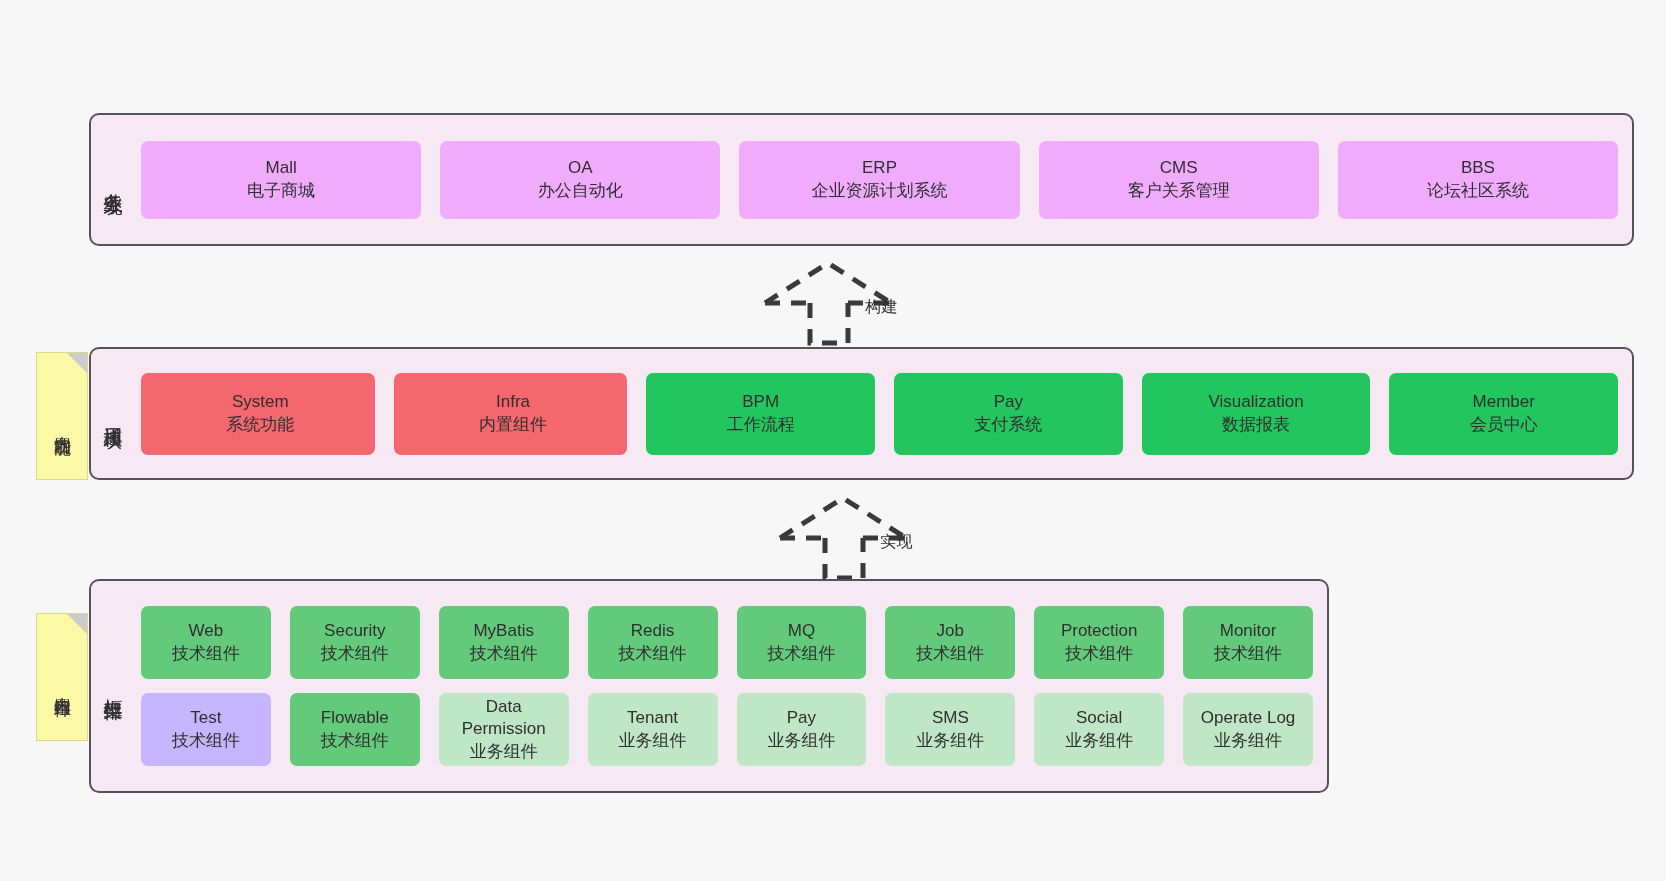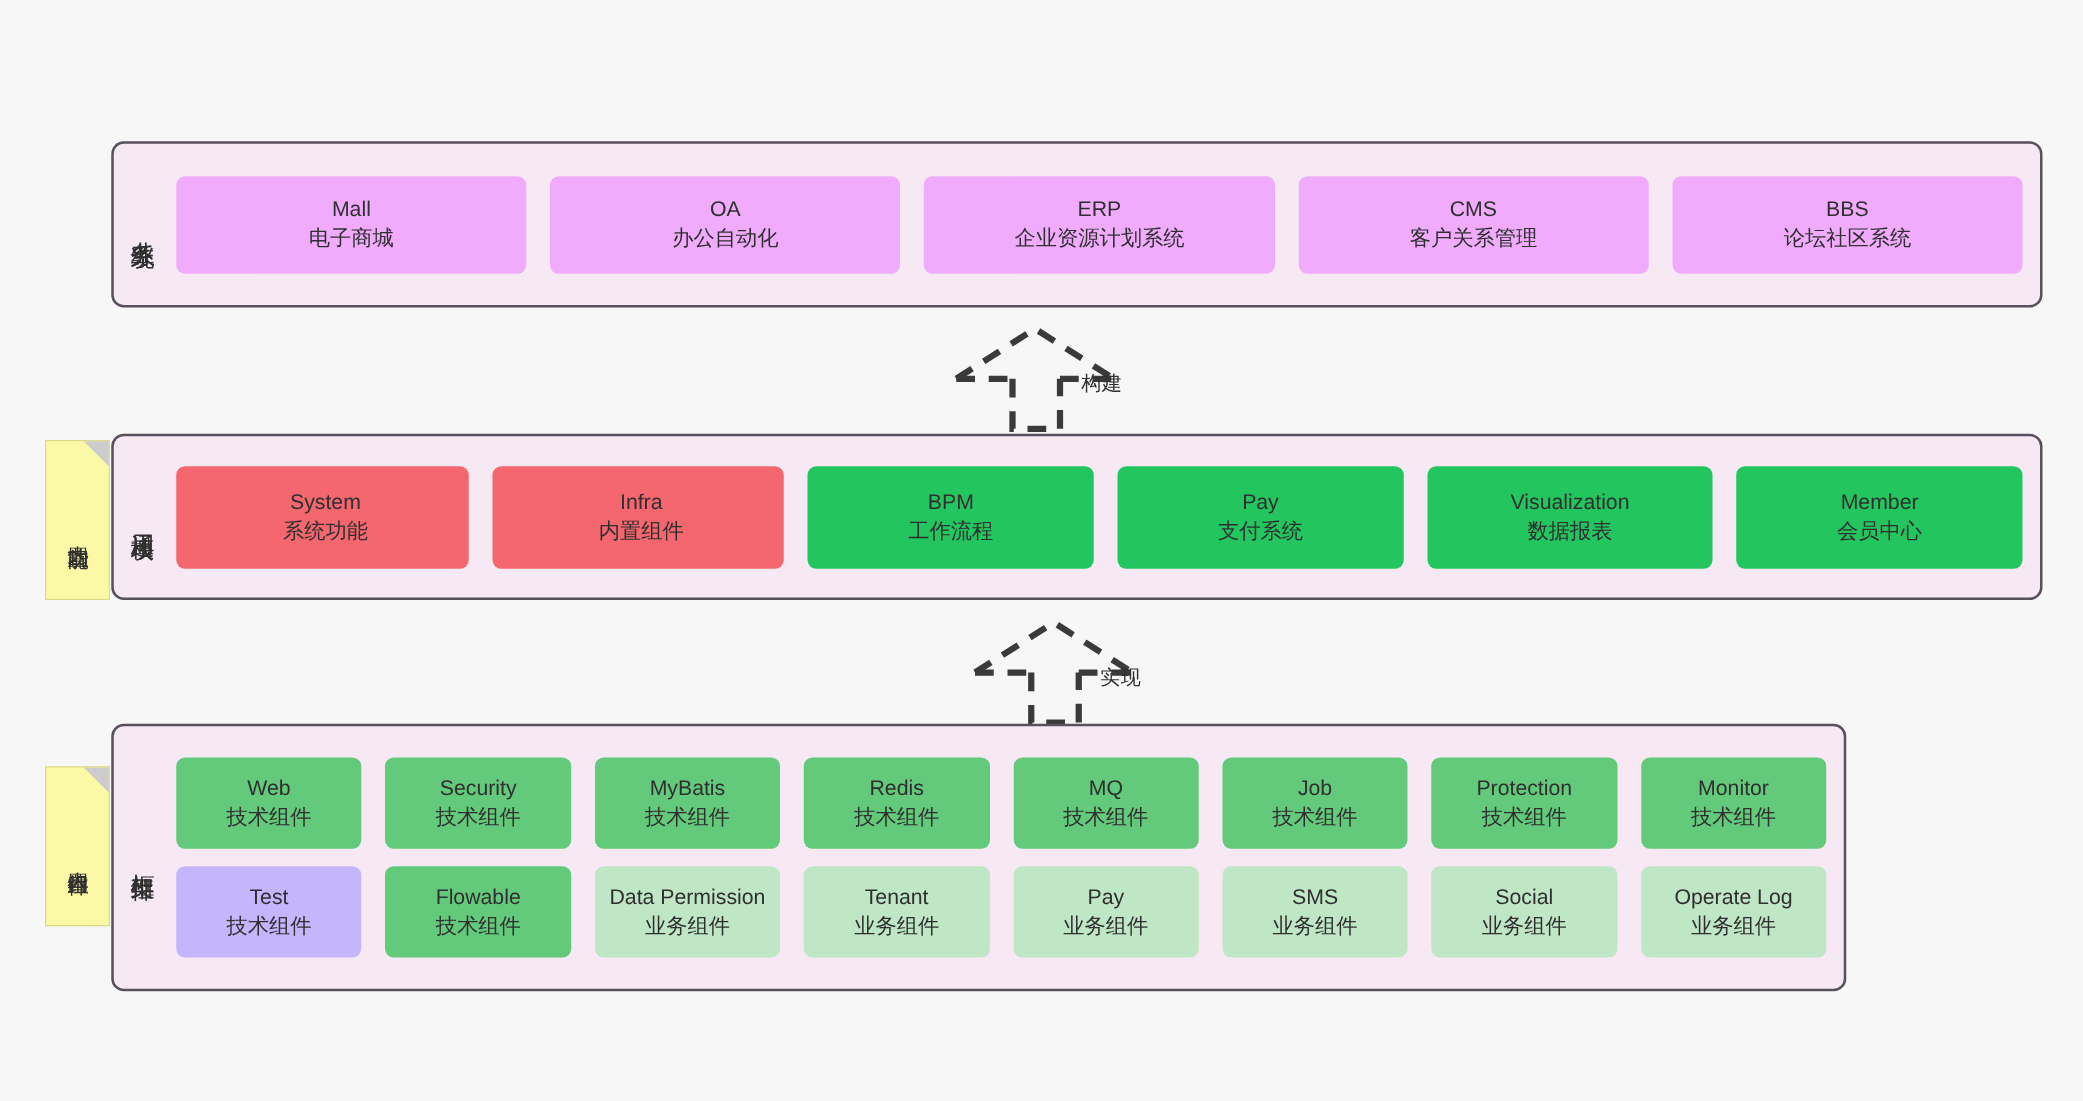--- a/index.html
+++ b/index.html
@@ -92,21 +92,21 @@
   .h-lgreen { background: #bfe6c5; height: 73px; }
 
   
   #layer-business {
     left: 89px; top: 113px; width: 1545px; height: 133px;
   }
   #layer-common {
     left: 89px; top: 347px; width: 1545px; height: 133px;
   }
   #layer-framework {
-    left: 89px; top: 579px; width: 1388px; height: 214px;
+    left: 89px; top: 579px; width: 1240px; height: 214px;
   }
 
   
   .note {
     position: absolute;
     box-sizing: border-box;
     width: 52px;
     background: #fbf9a6;
     border: 1px solid #ddd98a;
     display: flex;

